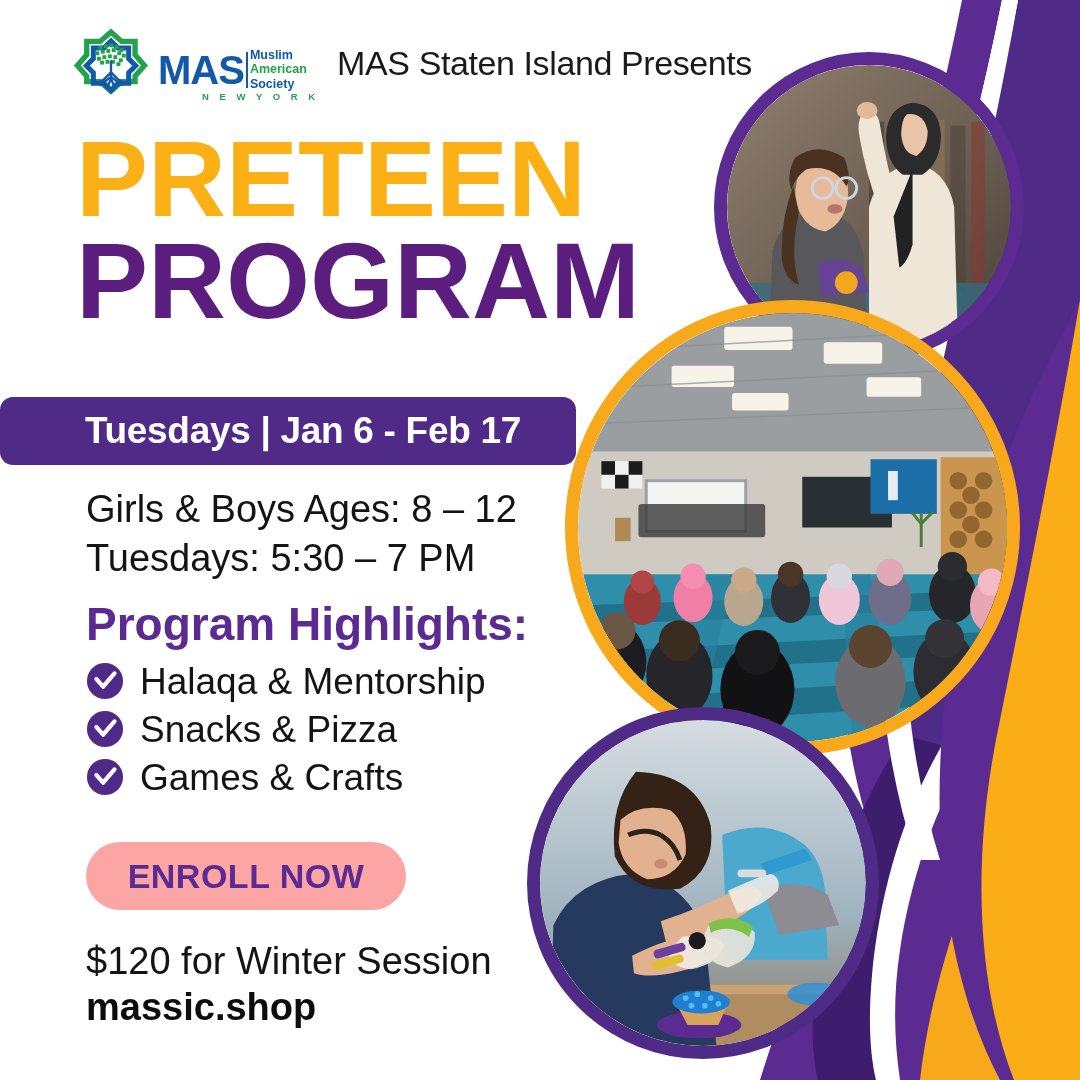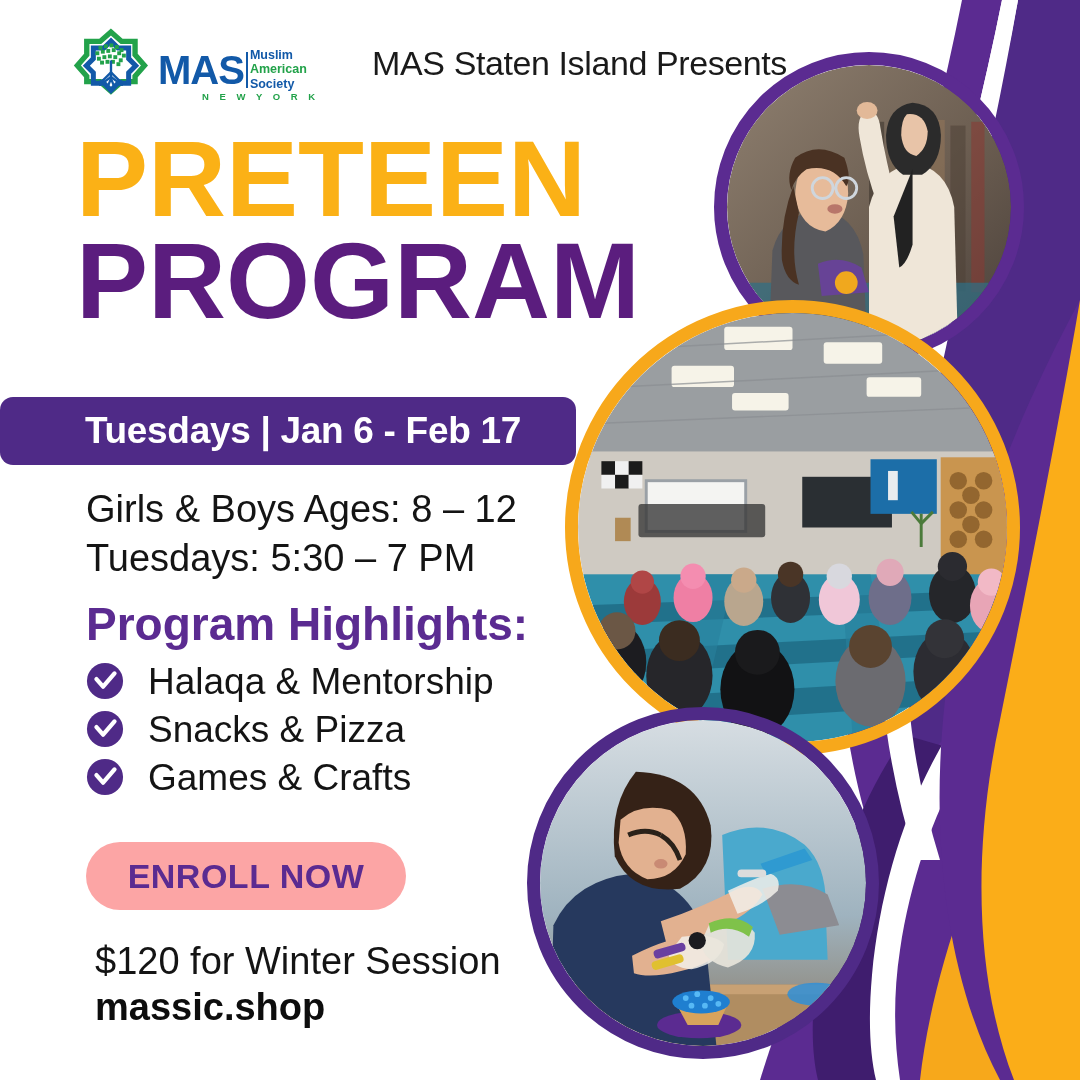--- a/index.html
+++ b/index.html
@@ -84,21 +84,20 @@
     color: #22a24a;
     letter-spacing: 4px;
     text-align: center;
     padding-left: 44px;
   }
   .presents {
     font-size: 34px;
     color: #1a1a1a;
     letter-spacing: -0.4px;
     white-space: nowrap;
-    margin-left: 35px;
   }
 
   
   .title-wrap {
     position: absolute;
     left: 76px;
     top: 128px;
   }
   .title-1, .title-2 {
     font-size: 108px;
@@ -158,21 +157,21 @@
 
   
   .bullets {
     position: absolute;
     left: 86px;
     top: 662px;
   }
   .bullet {
     display: flex;
     align-items: center;
-    gap: 24px;
+    gap: 16px;
     margin-bottom: 10px;
   }
   .bullet-icon {
     width: 38px;
     height: 38px;
     flex: 0 0 auto;
   }
   .bullet-label {
     font-size: 37px;
     color: #141414;
@@ -201,21 +200,20 @@
     color: #5B2B91;
     letter-spacing: 0.5px;
     white-space: nowrap;
   }
 
   
   .footer {
     position: absolute;
     left: 86px;
     top: 938px;
-    margin-left: 9px;
   }
   .price-line {
     font-size: 38px;
     color: #141414;
     line-height: 1.22;
     white-space: nowrap;
   }
   .site-line {
     font-size: 38px;
     font-weight: bold;

